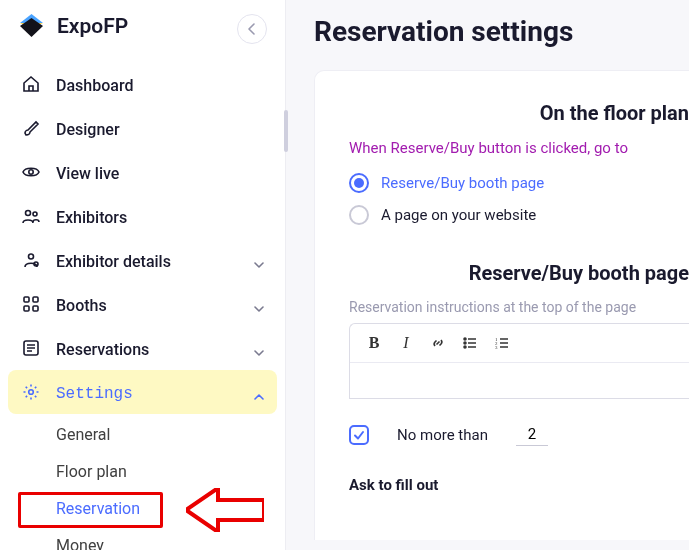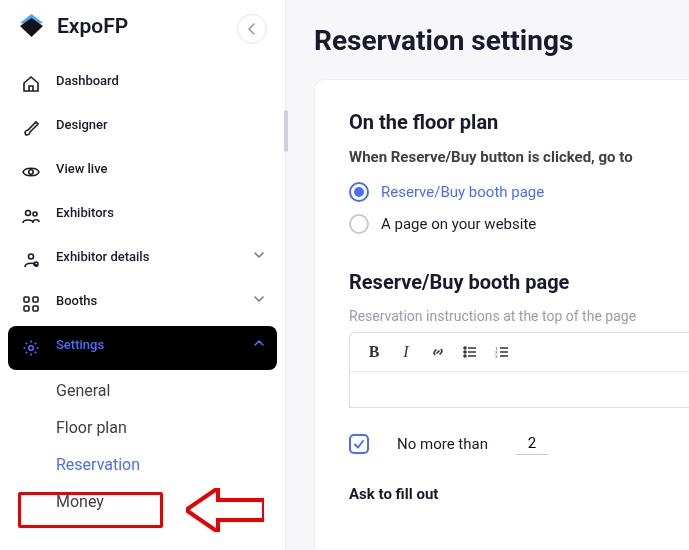--- a/index.html
+++ b/index.html
@@ -48,46 +48,47 @@
       justify-content: center;
       cursor: pointer;
     }
     .nav {
       display: flex;
       flex-direction: column;
       padding: 4px 8px 0 8px;
     }
     .nav-item {
       display: flex;
-      align-items: flex-start;
+      align-items: flex-end;
       padding: 11px 12px;
       border-radius: 8px;
       cursor: pointer;
       color: #1a1a2e;
-      font-size: 13px;
+      font-size: 16px;
       font-weight: 500;
     }
     .nav-item .icon-slot {
       width: 22px;
       height: 22px;
       display: flex;
       align-items: center;
       justify-content: center;
       margin-right: 14px;
       color: #1a1a2e;
     }
     .nav-item .chev {
       margin-left: auto;
       display: flex;
       align-items: center;
       color: #7a7a8f;
     }
     .nav-item.active {
-      background: #000000;
+      background: #fef9c3;
       color: #4b6cff;
+      font-family: Liberation Mono, monospace;
     }
     .nav-item.active .icon-slot { color: #4b6cff; }
     .nav-item.active .chev { color: #4b6cff; }
     .subnav {
       display: flex;
       flex-direction: column;
       padding: 2px 0 0 0;
     }
     .subnav .sub-item {
       padding: 9px 12px 9px 48px;
@@ -97,21 +98,21 @@
       border-radius: 8px;
     }
     .subnav .sub-item.current {
       color: #4b6cff;
     }
 
     .main {
       flex: 1;
       background: #f7f7fa;
       position: relative;
-      padding: 24px 0 0 28px;
+      padding: 15px 0 0 28px;
       border-left: 1px solid #ededf2;
     }
     .main h1 {
       font-size: 28px;
       font-weight: 700;
       color: #1a1a2e;
       margin-bottom: 22px;
     }
     .panel {
       background: #fff;
@@ -121,25 +122,26 @@
       border-bottom: none;
       padding: 30px 0 0 34px;
       min-height: 470px;
       position: relative;
     }
     .panel h2 {
       font-size: 20px;
       font-weight: 700;
       color: #1a1a2e;
       margin-bottom: 14px;
+      text-align: right;
     }
     .panel .subhead {
       font-size: 15px;
-      font-weight: 700;
-      color: #404040;
+      font-weight: 400;
+      color: #a21caf;
       margin-bottom: 16px;
     }
     .radio-group {
       display: flex;
       flex-direction: column;
       gap: 12px;
       margin-bottom: 36px;
     }
     .radio-row {
       display: flex;
@@ -352,20 +354,34 @@
           </svg>
       </span>
       <span>Booths</span>
       <span class="chev">
         <svg width="12" height="12" viewBox="0 0 12 12">
             <path d="M2 4 L6 8 L10 4" stroke="currentColor" stroke-width="1.6" fill="none" stroke-linecap="round" stroke-linejoin="round"></path>
           </svg>
       </span>
     </div>
 
+    <div class="nav-item">
+      <span class="icon-slot">
+        <svg width="20" height="20" viewBox="0 0 20 20" fill="none" stroke="currentColor" stroke-width="1.6">
+            <rect x="3" y="3" width="14" height="14" rx="2"></rect>
+            <path d="M6 7 H14 M6 10 H14 M6 13 H11"></path>
+          </svg>
+      </span>
+      <span>Reservations</span>
+      <span class="chev">
+        <svg width="12" height="12" viewBox="0 0 12 12">
+            <path d="M2 4 L6 8 L10 4" stroke="currentColor" stroke-width="1.6" fill="none" stroke-linecap="round" stroke-linejoin="round"></path>
+          </svg>
+      </span>
+    </div>
 
     <div class="nav-item active">
       <span class="icon-slot">
         <svg width="20" height="20" viewBox="0 0 20 20" fill="none" stroke="currentColor" stroke-width="1.6">
             <circle cx="10" cy="10" r="2.3"></circle>
             <path d="M10 2.5 V4.5 M10 15.5 V17.5 M2.5 10 H4.5 M15.5 10 H17.5 M4.7 4.7 L6.1 6.1 M13.9 13.9 L15.3 15.3 M15.3 4.7 L13.9 6.1 M6.1 13.9 L4.7 15.3"></path>
           </svg>
       </span>
       <span>Settings</span>
       <span class="chev">

